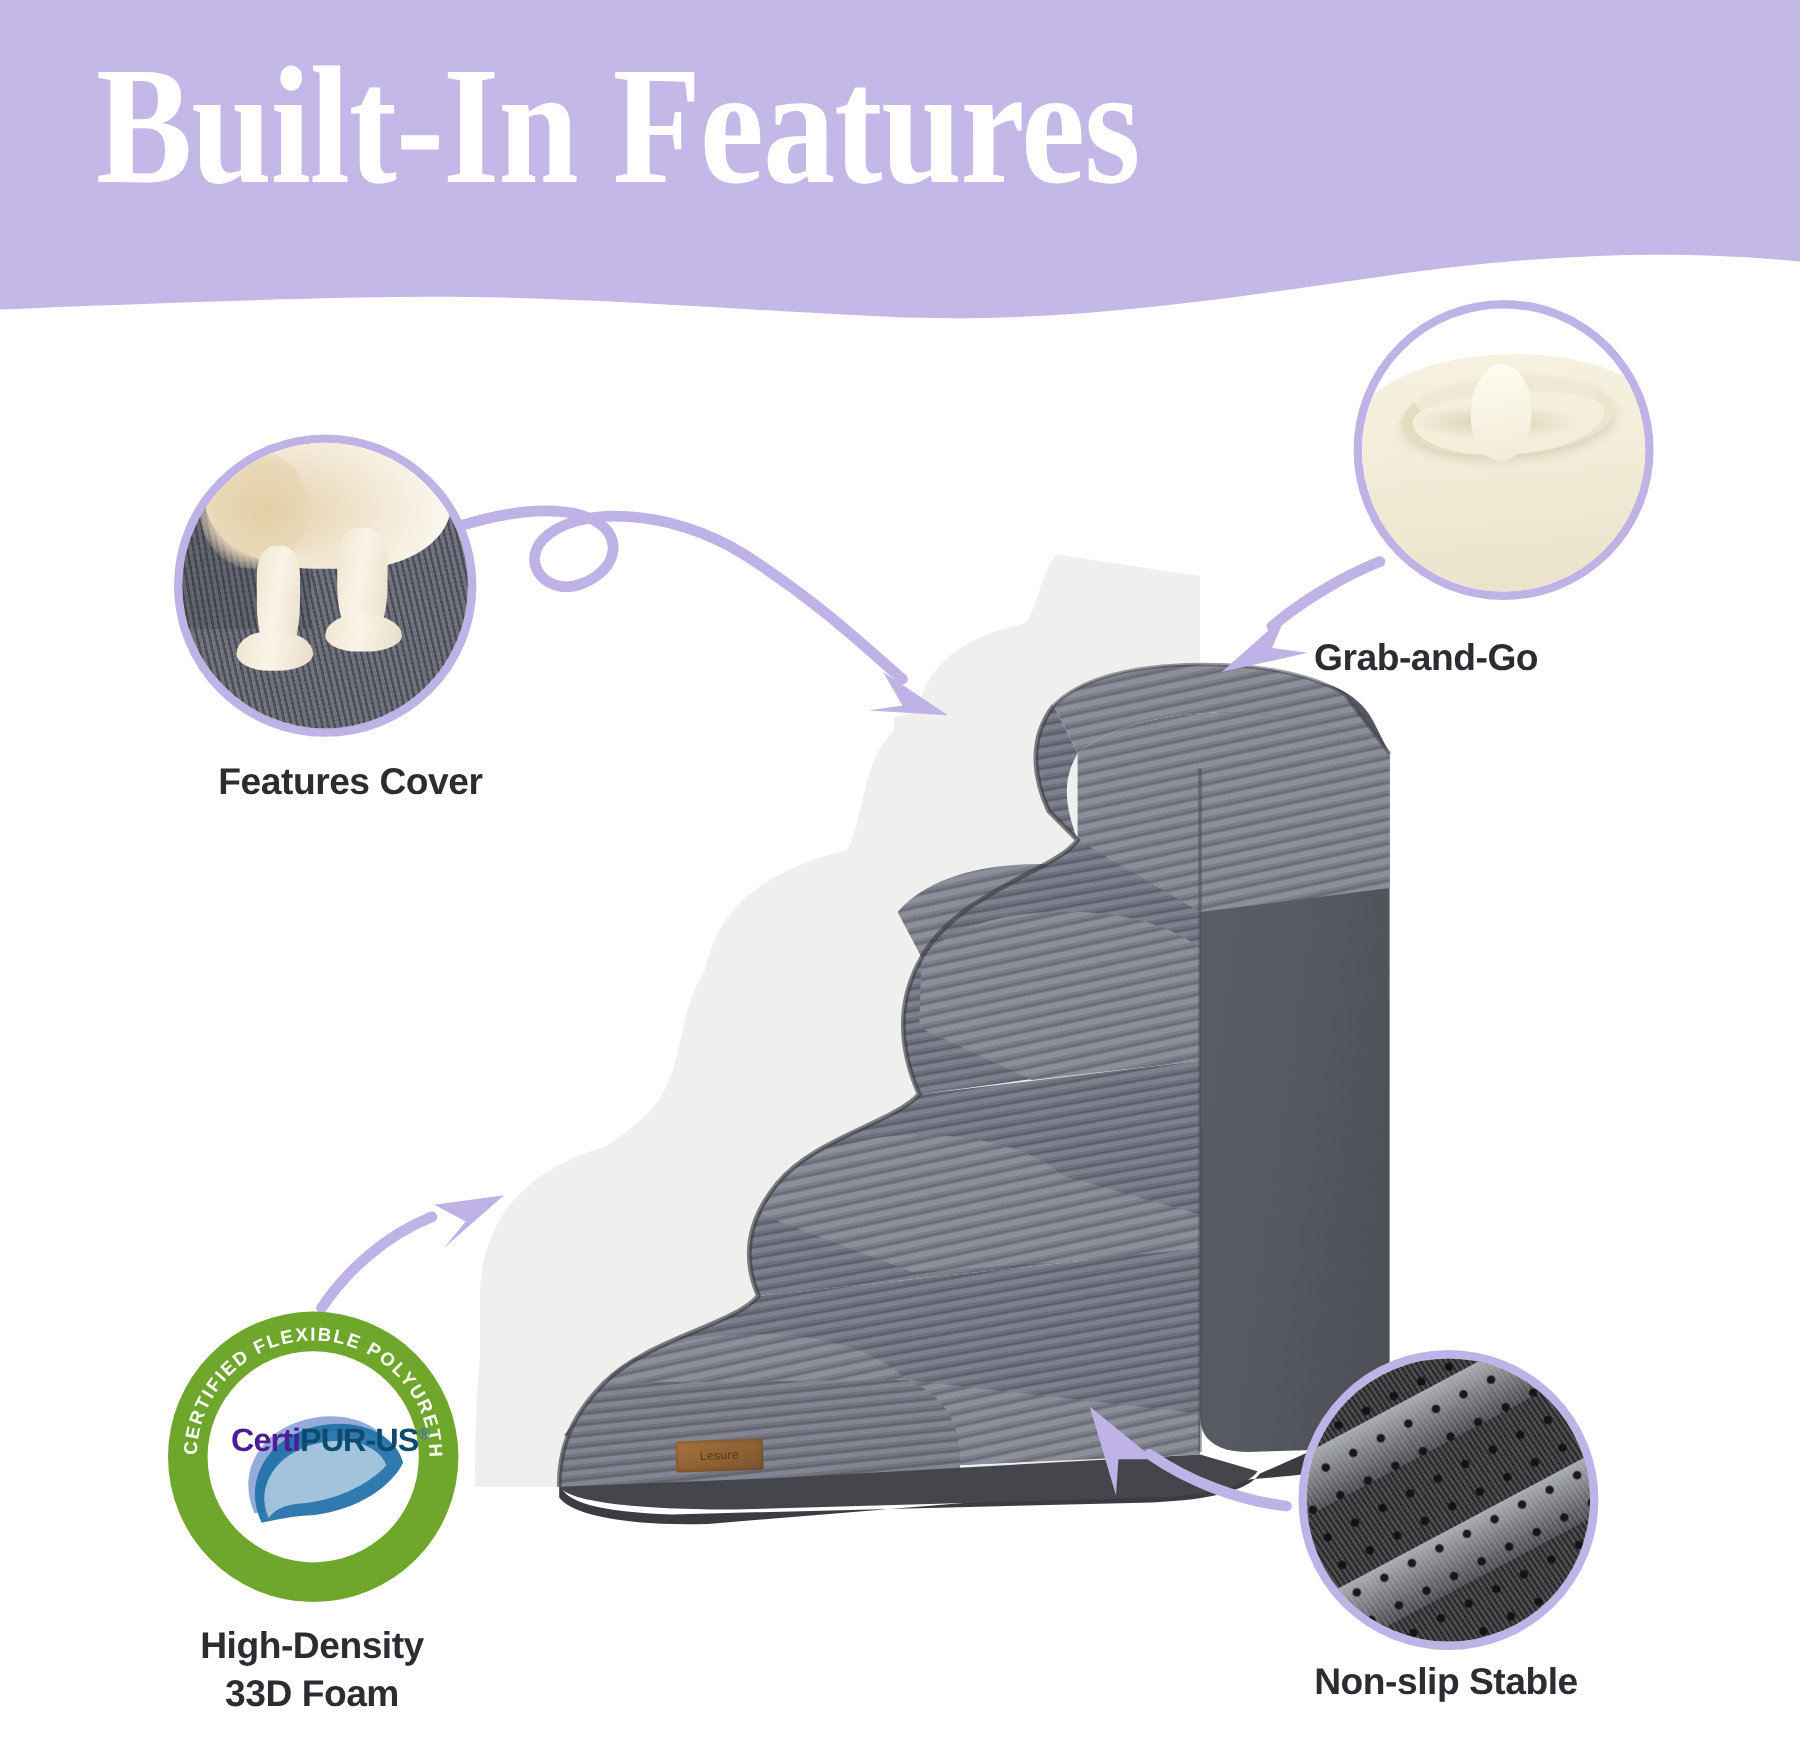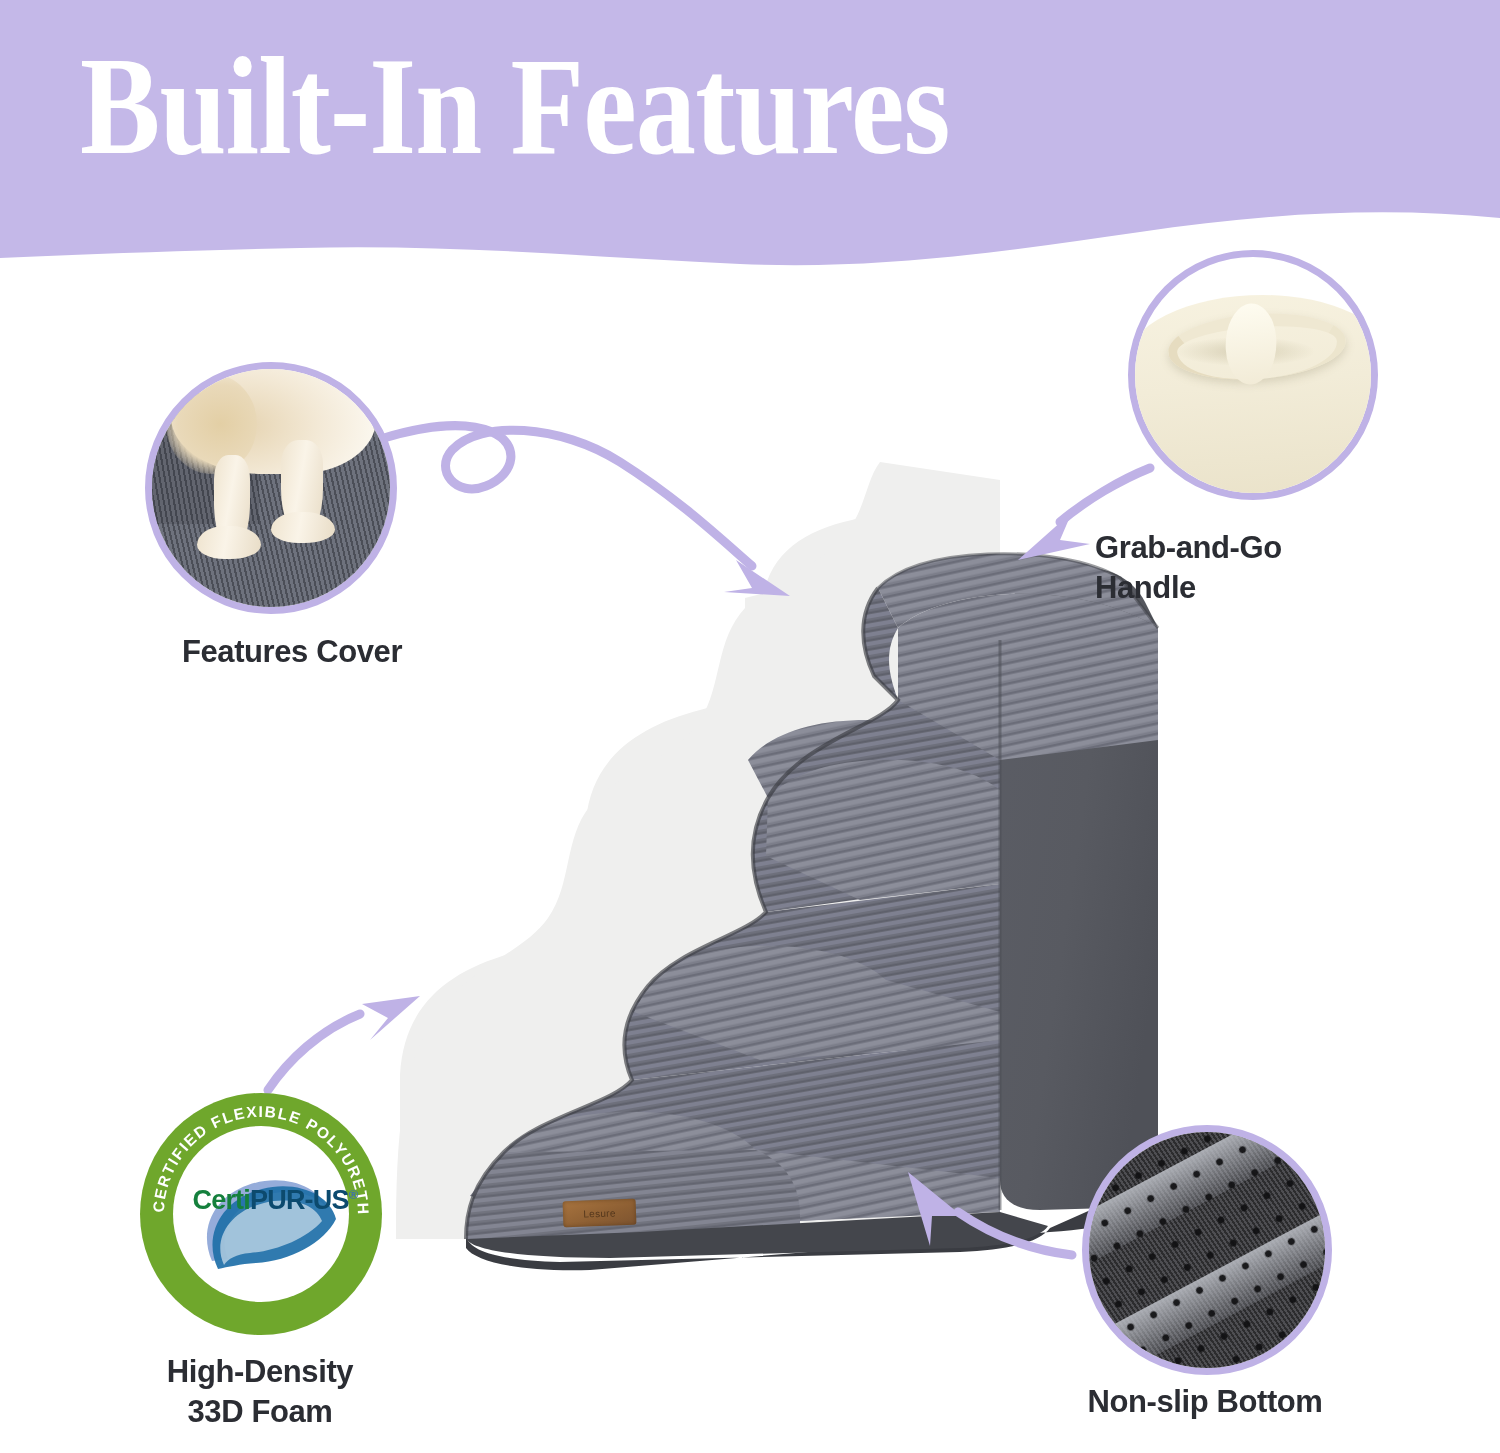--- a/index.html
+++ b/index.html
@@ -228,21 +228,21 @@
     left: 0;
     top: 38%;
     width: 100%;
     text-align: center;
     font-family: "Liberation Sans", sans-serif;
     font-size: 27px;
     font-weight: bold;
     letter-spacing: -0.8px;
     white-space: nowrap;
   }
-  #certipur-badge .wordmark .c1 { color: #15803d; margin-left: 28px; }
+  #certipur-badge .wordmark .c1 { color: #4c1d95; margin-left: 28px; }
   #certipur-badge .wordmark .c2 { color: #0c4a6e; }
   #certipur-badge .wordmark .reg { font-size: 13px; vertical-align: super; color: #3E6FB0; }
 
   .swoosh-svg { position: absolute; left: 0; top: 0; width: 100%; height: 100%; }
   .ring-text-svg { position: absolute; left: 0; top: 0; width: 100%; height: 100%; }
   .ring-text { font-family: "Liberation Sans", sans-serif; font-size: 15.5px; font-weight: bold; fill: #ffffff; letter-spacing: 1.6px; }
   .ring-text-bottom { font-family: "Liberation Sans", sans-serif; font-size: 16px; font-weight: bold; fill: #ffffff; letter-spacing: 1.8px; }
 
   
   #brand-tag {
@@ -501,21 +501,20 @@
   <div class="callout-circle" id="circle-handle" style="left:1128px; top:250px; width:250px; height:250px;">
     <div class="circle-inner">
       <div class="handle-bg"></div>
       <div class="handle-shadow"></div>
       <div class="handle-strap"></div>
       <div class="handle-fold"></div>
     </div>
   </div>
   <div class="callout-label" style="left:1095px; top:528px; width:330px; text-align:left;">
     <div>Grab-and-Go</div>
-    <div>Handle</div>
   </div>
 
   <div id="certipur-badge">
     <div class="ring"></div>
 
     <svg class="ring-text-svg" viewBox="0 0 242 242">
       <defs>
         <path id="arcTop" d="M 24 121 A 97 97 0 0 1 218 121" fill="none"></path>
         <path id="arcBottom" d="M 36 121 A 85 85 0 0 0 206 121" fill="none"></path>
       </defs>
@@ -552,16 +551,16 @@
 
   <div class="callout-circle" id="circle-nonslip" style="left:1082px; top:1125px; width:250px; height:250px;">
     <div class="circle-inner">
       <div class="nonslip-bg"></div>
       <div class="nonslip-band" style="top:8%;"></div>
       <div class="nonslip-band" style="top:62%;"></div>
       <div class="nonslip-dots"></div>
     </div>
   </div>
   <div class="callout-label" style="left:955px; top:1382px; width:500px; text-align:center;">
-    <div>Non-slip Bottom</div>
+    <div>Non-slip Stable</div>
   </div>
 
 </div>
 
 </body></html>

